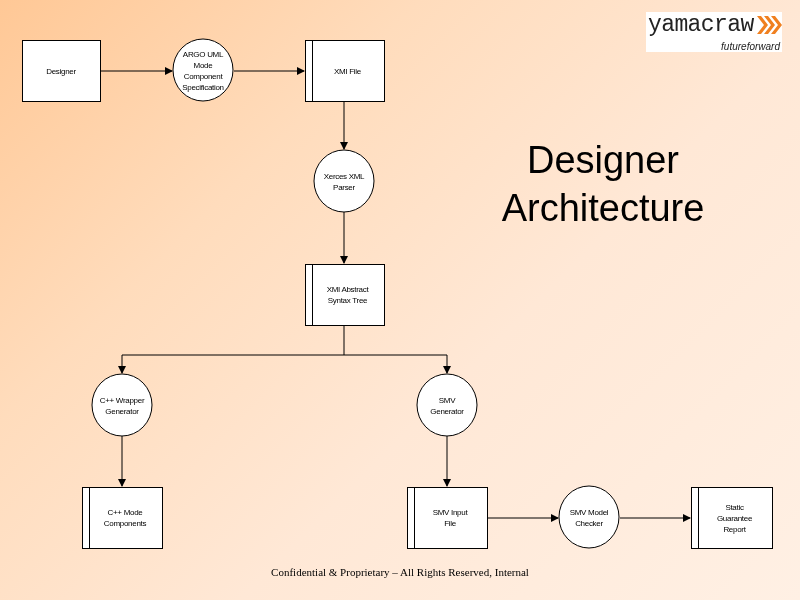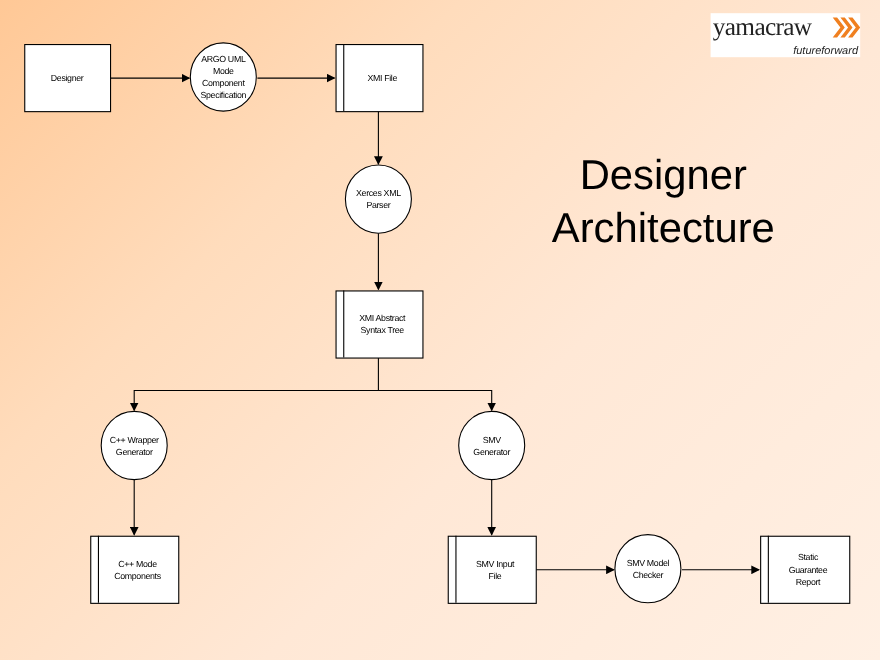--- a/index.html
+++ b/index.html
@@ -15,21 +15,21 @@
     text-align: center; font-size: 38px; line-height: 48px; color: #000;
     font-family: "Liberation Sans", sans-serif;
   }
   .title div { white-space: nowrap; }
   .logo {
     position: absolute; left: 646px; top: 12px; width: 136px; height: 40px;
     background: #fff;
   }
   .logo-word {
     position: absolute; left: 2px; top: 0px; font-size: 23px; color: #222;
-    font-family: Liberation Serif, serif; letter-spacing: -0.6px;
+    font-family: Liberation Mono, monospace; letter-spacing: -0.6px;
   }
   .logo-tag {
     position: absolute; right: 2px; bottom: 0px; font-size: 10px; font-style: italic; color: #222;
     font-family: "Liberation Sans", sans-serif;
   }
   .logo-chevrons { position: absolute; left: 110px; top: 3px; }
   .footer {
     position: absolute; left: 200px; top: 566px; width: 400px; text-align: center;
     font-family: "Liberation Serif", serif; font-size: 11px; line-height: 12px; color: #000;
   }
@@ -129,13 +129,14 @@
   </svg>
   <span class="logo-tag">futureforward</span>
 </div>
 
 <div class="title">
   <div>Designer</div>
   <div>Architecture</div>
 </div>
 
 <div class="footer">
+  <div>Confidential &amp; Proprietary – All Rights Reserved, Internal</div>
 </div>
 
 </body></html>

